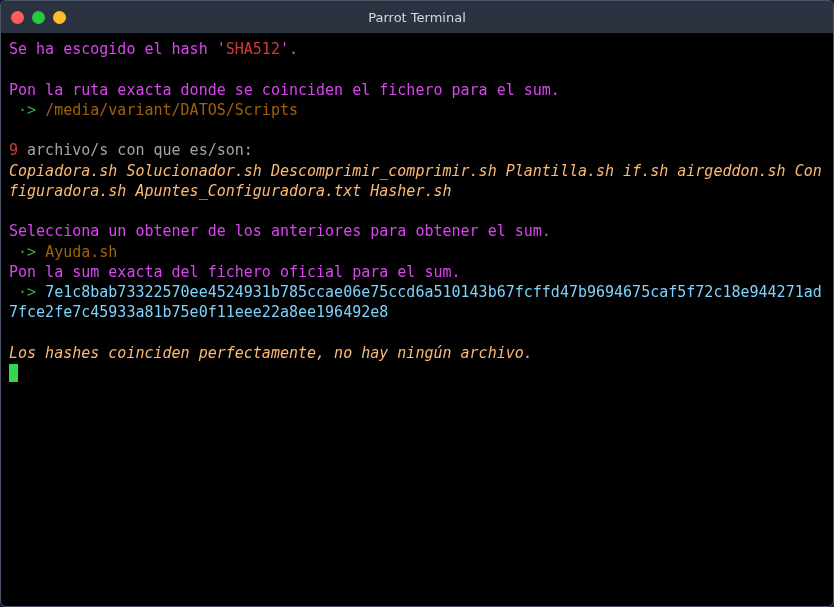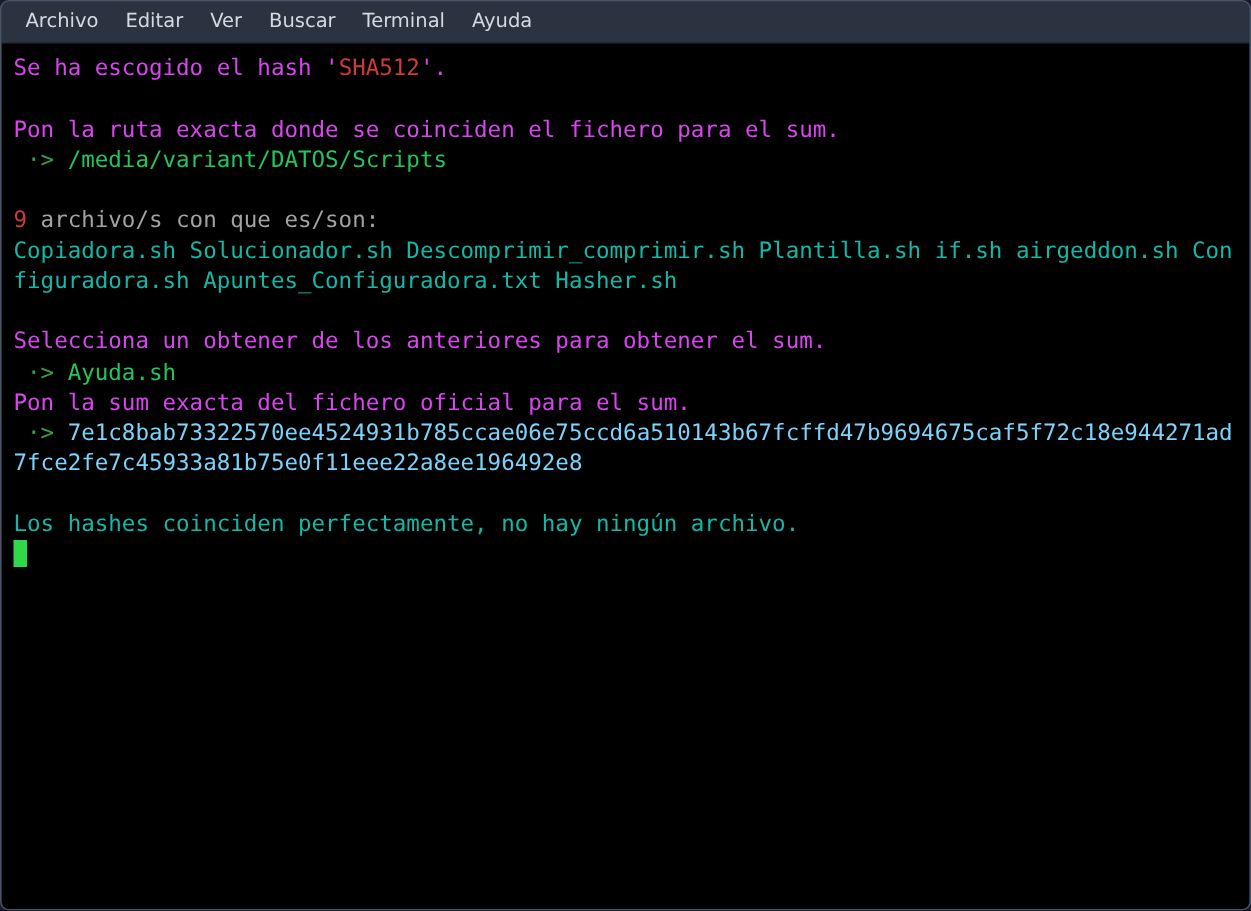--- a/index.html
+++ b/index.html
@@ -71,47 +71,47 @@
       font-size: 15px;
       line-height: 1.35;
       font-family: "DejaVu Sans Mono", "Liberation Mono", monospace;
       white-space: pre-wrap;
       word-break: break-all;
       color: #cccccc;
       overflow: hidden;
     }
     .c-yellow { color: #d946ef; }
     .c-red { color: #d03a3a; margin-top: 28px; }
-    .c-white { color: #22c55e; }
+    .c-white { color: #a16207; }
     .c-green { color: #7dd3fc; }
     .c-green-dark { color: #3aa04a; }
     .c-purple { color: #a3a3a3; }
-    .c-blue { color: #14b8a6; }
+    .c-blue { color: #fdba74; font-style: italic; }
     .cursor {
       display: inline-block;
       width: 9px;
       height: 18px;
       background: #2ed84a;
       vertical-align: text-bottom;
     }
   </style>
 </head>
 <body>
 
 <div class="window">
 
+  <div class="titlebar">
+    <div class="window-controls">
+      <div class="win-btn btn-close"></div>
+      <div class="win-btn btn-min"></div>
+      <div class="win-btn btn-max"></div>
+    </div>
+    <div class="title">Parrot Terminal</div>
+  </div>
 
-  <div class="menubar">
-    <span class="menu-item">Archivo</span>
-    <span class="menu-item">Editar</span>
-    <span class="menu-item">Ver</span>
-    <span class="menu-item">Buscar</span>
-    <span class="menu-item">Terminal</span>
-    <span class="menu-item">Ayuda</span>
-  </div>
 
   <div class="terminal-content"><span class="c-yellow">Se ha escogido el hash '</span><span class="c-red">SHA512</span><span class="c-yellow">'.</span>
 
 <span class="c-yellow">Pon la ruta exacta donde se coinciden el fichero para el sum.</span>
 <span class="c-green-dark"> ·&gt; </span><span class="c-white">/media/variant/DATOS/Scripts</span>
 
 <span class="c-red">9</span><span class="c-purple"> archivo/s con que es/son:</span>
 <span class="c-blue">Copiadora.sh Solucionador.sh Descomprimir_comprimir.sh Plantilla.sh if.sh airgeddon.sh Configuradora.sh Apuntes_Configuradora.txt Hasher.sh</span>
 
 <span class="c-yellow">Selecciona un obtener de los anteriores para obtener el sum.</span>

